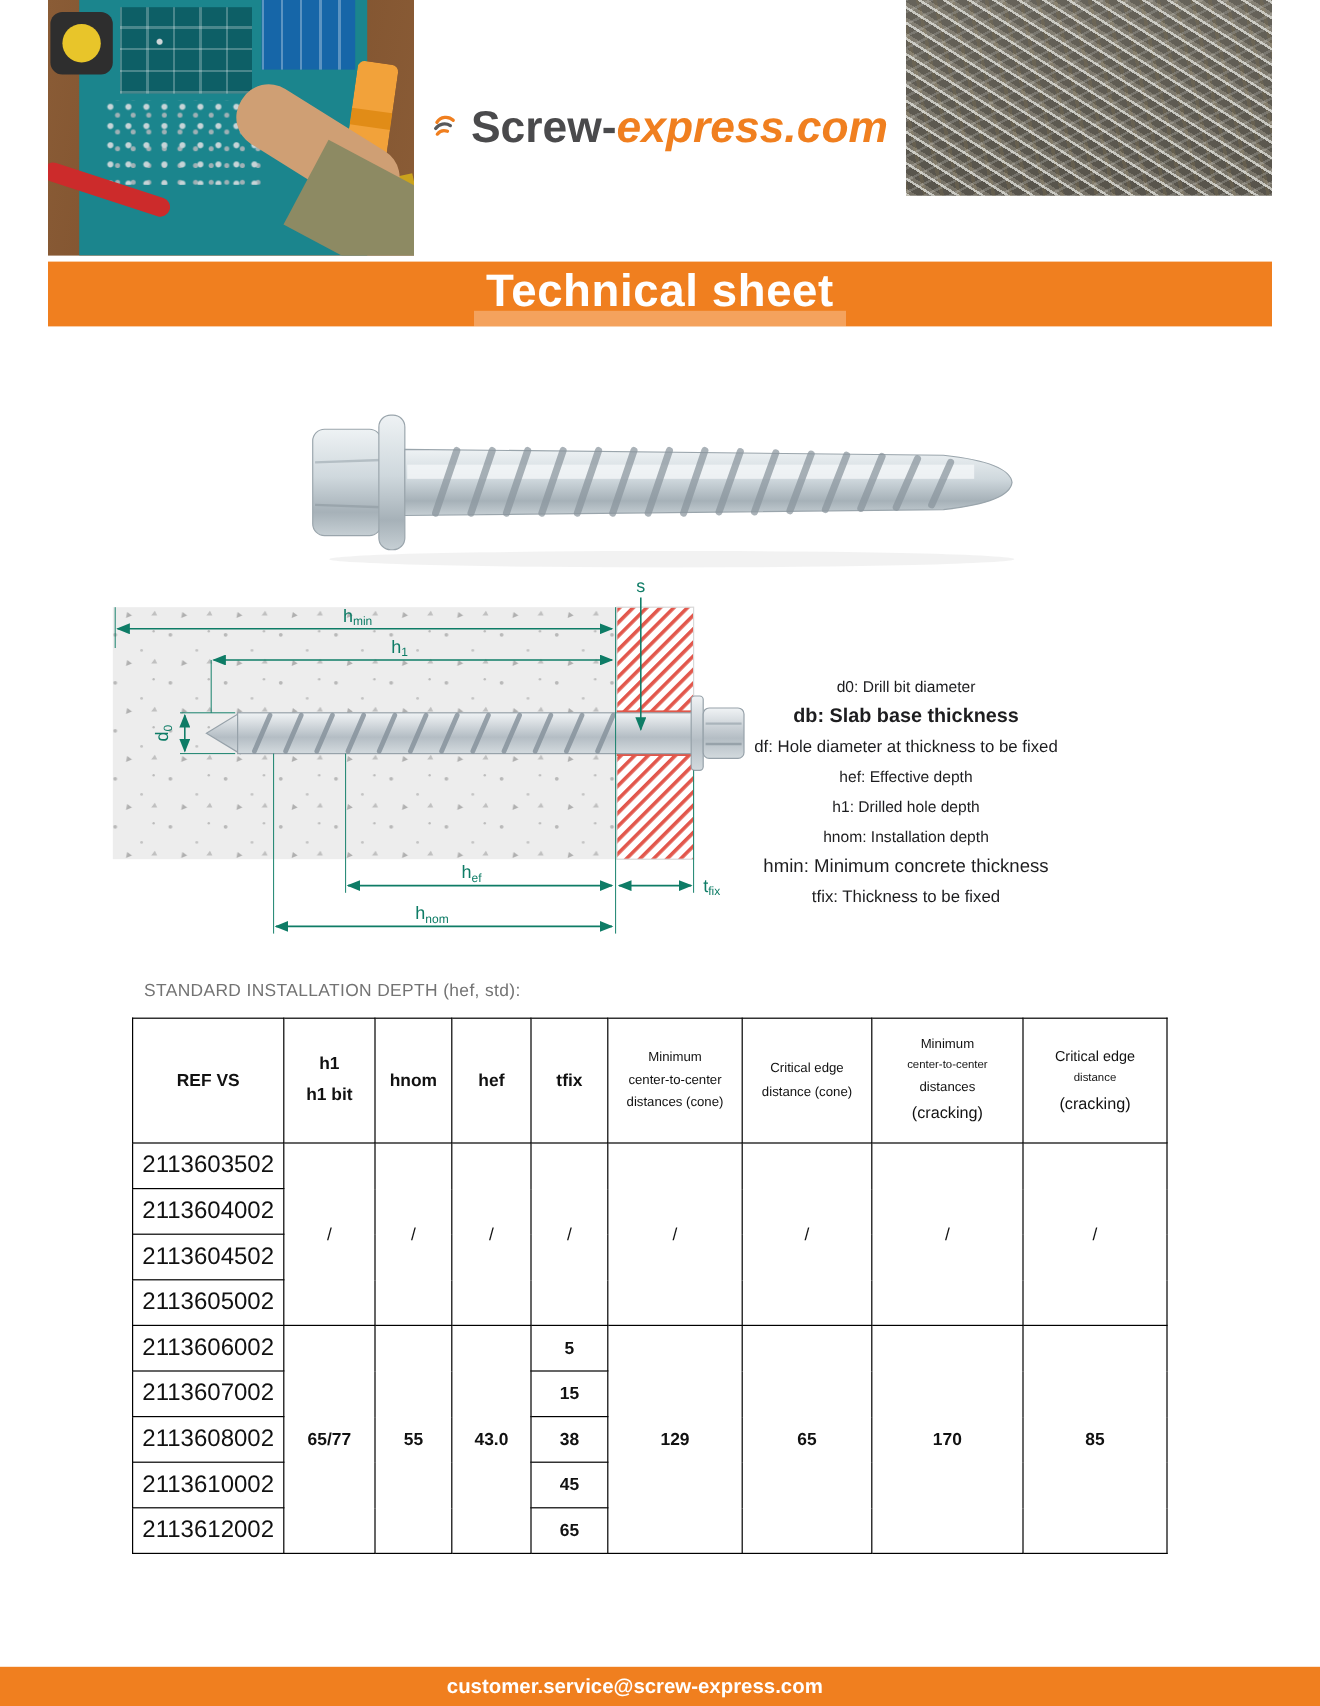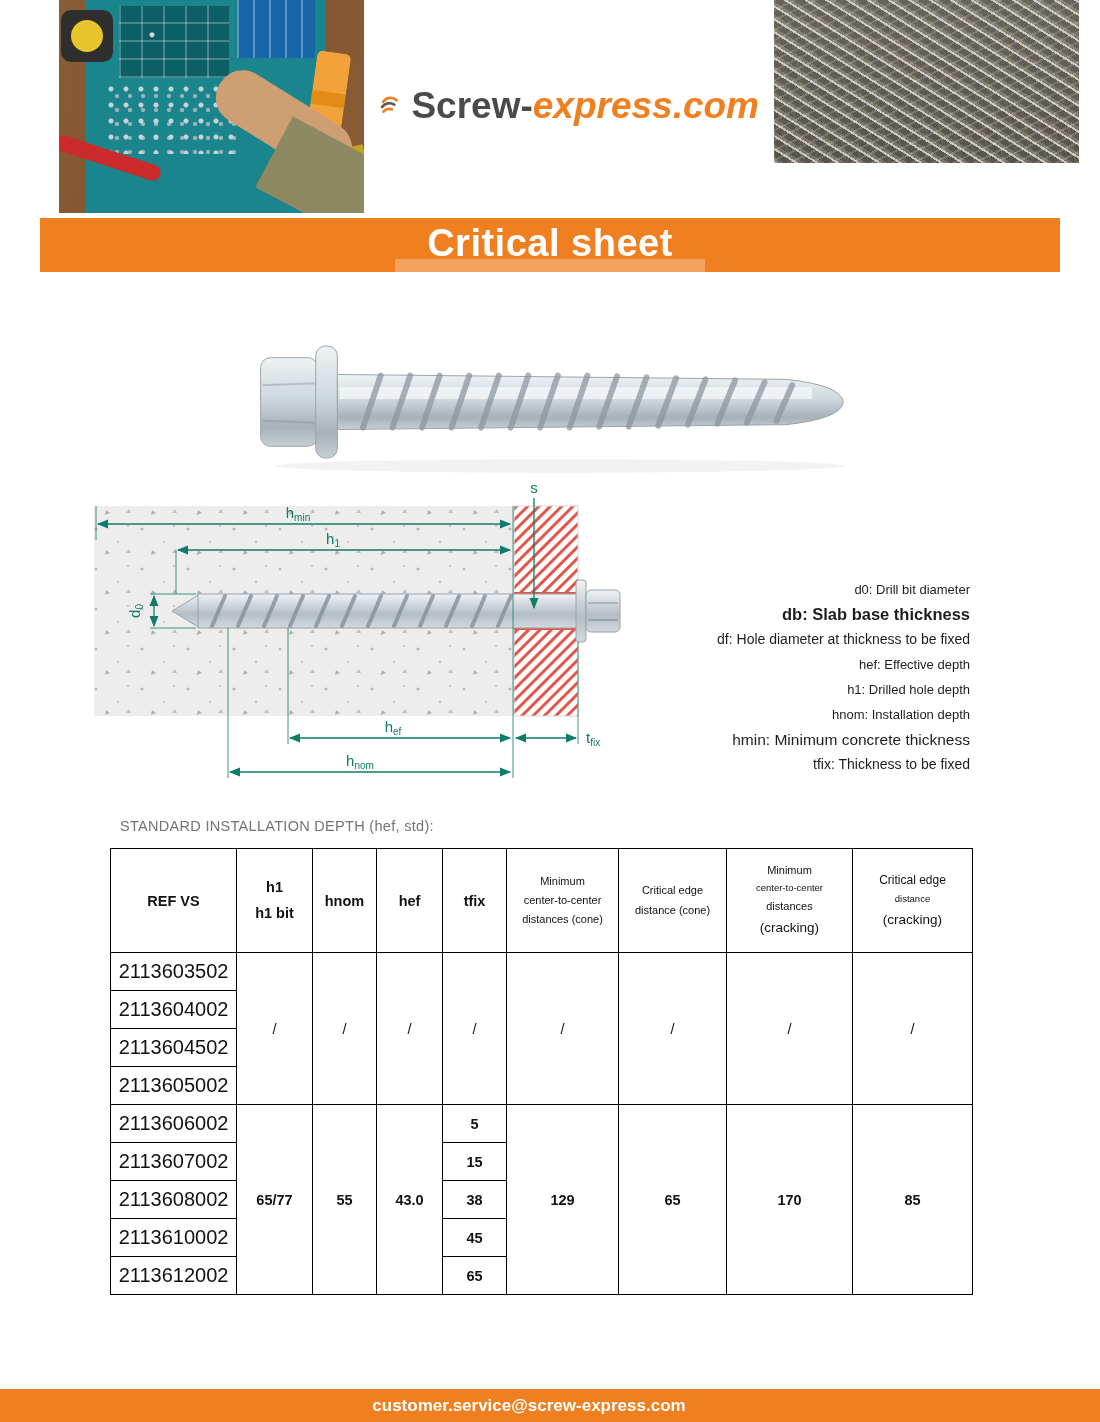--- a/index.html
+++ b/index.html
@@ -1,20 +1,20 @@
 <!DOCTYPE html>
 <html><head>
 <meta charset="utf-8">
 <style>
   * { margin:0; padding:0; box-sizing:border-box; }
   body { background:#fff; font-family:"Liberation Sans", sans-serif; }
   .page { position:relative; width:1100px; height:1422px; background:#fff; overflow:hidden; margin:0 auto; }
 
   
-  .header { position:absolute; left:40px; top:0; width:1020px; height:215px;margin-left:19px; }
+  .header { position:absolute; left:40px; top:0; width:1020px; height:215px; }
   .photo { position:absolute; overflow:hidden; }
   .photo-left { left:0; top:0; width:305px; height:213px;
     background: linear-gradient(100deg,#8a5c36 0%,#7c4f2c 45%,#8a5c36 100%); }
   .pl-mat { position:absolute; left:26px; top:0; width:240px; height:213px; background:#1b858d; }
   .pl-box1 { position:absolute; left:60px; top:6px; width:110px; height:72px; background:#0d5f66;
     background-image: repeating-linear-gradient(0deg, rgba(255,255,255,.25) 0 2px, transparent 2px 18px),
       repeating-linear-gradient(90deg, rgba(255,255,255,.25) 0 2px, transparent 2px 22px),
       radial-gradient(circle at 30% 40%, #cfd6d9 2px, transparent 3px); }
   .pl-box2 { position:absolute; left:178px; top:0; width:78px; height:58px; background:#1666a8;
     background-image: repeating-linear-gradient(90deg, rgba(255,255,255,.3) 0 2px, transparent 2px 16px); }
@@ -48,21 +48,21 @@
   .band-reflect { position:absolute; left:50%; transform:translateX(-50%); bottom:0; width:310px; height:13px; background:rgba(255,255,255,.28); }
 
   
   .product { position:absolute; left:235px; top:328px; width:630px; height:148px; }
 
   
   .diagram { position:absolute; left:88px; top:480px; width:560px; height:342px; }
   .diagram text { fill:#0e7c66; font-family:"Liberation Sans", sans-serif; }
 
   
-  .legend { position:absolute; top:560px; right:130px; width:430px; text-align:right; color:#1d1d1f;margin-top:17px; }
+  .legend { position:absolute; top:560px; right:130px; width:430px; text-align:center; color:#1d1d1f; }
   .legend div { line-height:25px; }
   .lg-s  { font-size:13px; }
   .lg-m  { font-size:14px; }
   .lg-l  { font-size:15.5px; }
   .lg-xl { font-size:16.5px;font-weight:bold; }
 
   
   .section-label { position:absolute; left:120px; top:818px; font-size:14.5px; color:#737373; letter-spacing:.3px; }
 
   
@@ -110,21 +110,21 @@
         <path d="M9 33 A 27 27 0 0 1 45 26" stroke="#58595b" stroke-width="8" fill="none" stroke-linecap="round"></path>
         <path d="M13 47 A 22 22 0 0 1 38 40" stroke="#f07f1f" stroke-width="8" fill="none" stroke-linecap="round"></path>
       </svg>
       <span class="logo-text"><span class="logo-dark">Screw-</span><span class="logo-orange">express.com</span></span>
     </div>
 
     <div class="photo photo-right"></div>
   </div>
 
   <div class="band">
-    <div class="band-title">Critical sheet</div>
+    <div class="band-title">Technical sheet</div>
     <div class="band-reflect"></div>
   </div>
 
   <svg class="product" viewBox="0 0 640 150">
     <defs>
       <linearGradient id="met" x1="0" y1="0" x2="0" y2="1">
         <stop offset="0" stop-color="#eef2f4"></stop>
         <stop offset="0.45" stop-color="#cfd8dd"></stop>
         <stop offset="0.78" stop-color="#a6b1b8"></stop>
         <stop offset="1" stop-color="#c6cfd4"></stop>

